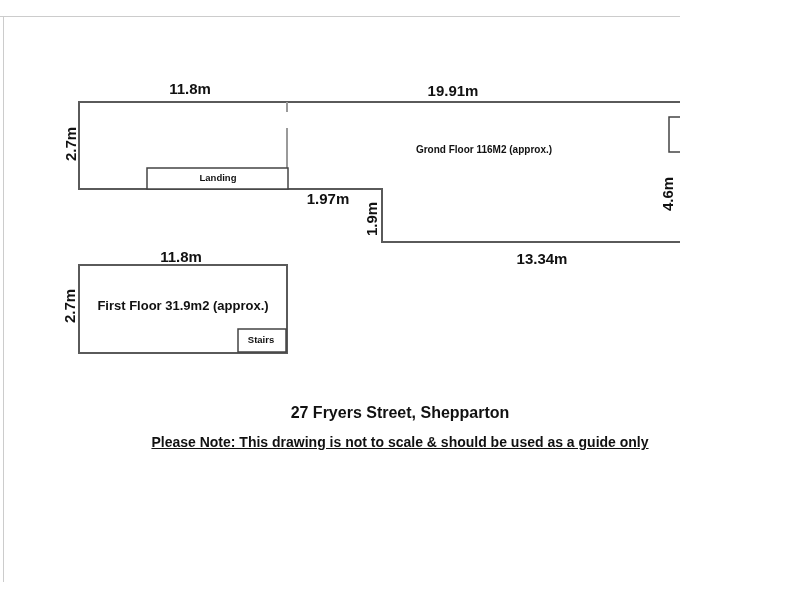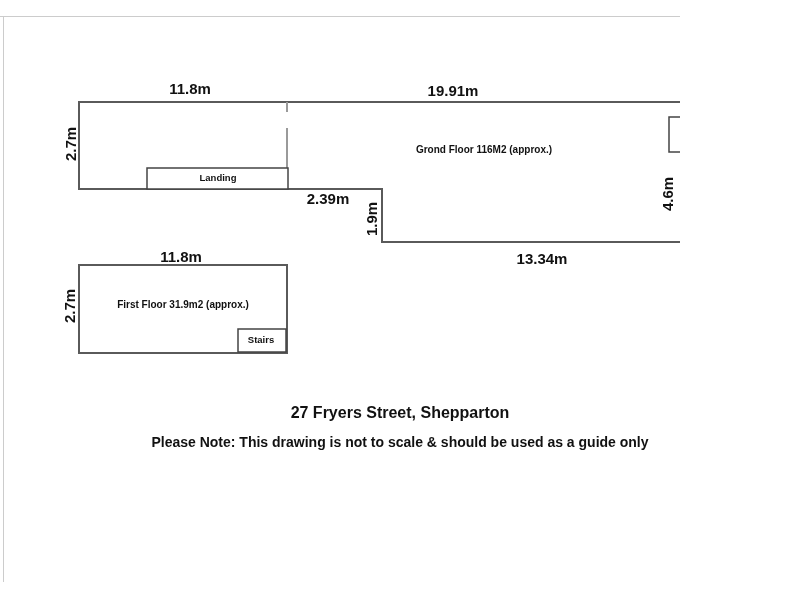--- a/index.html
+++ b/index.html
@@ -15,21 +15,21 @@
     position:absolute;
     color:#111111;
     font-weight:bold;
     white-space:nowrap;
     transform:translate(-50%,-50%);
     line-height:1;
   }
   .lbl.rot{transform:translate(-50%,-50%) rotate(-90deg);}
   .dim{font-size:15px;}
   .area{font-size:10px;margin-left:12px;}
-  .area-sm{font-size:10px;}
+  .area-sm{font-size:13px;}
   .tiny{font-size:9.5px;}
   .street{font-size:15px;}
   .title{font-size:16px;}
   .note{font-size:14px;}
 </style>
 </head>
 <body>
 
 <div id="canvas">
 
@@ -48,31 +48,31 @@
     <rect x="669" y="117" width="16" height="35" fill="#ffffff" stroke="#444444" stroke-width="1.5"></rect>
 
     <rect x="79" y="265" width="208" height="88" fill="none" stroke="#5a5a5a" stroke-width="2"></rect>
 
     <rect x="238" y="329" width="48" height="23" fill="#ffffff" stroke="#444444" stroke-width="1.5"></rect>
   </svg>
 
   <div class="lbl dim" style="left:190px;top:88px;">11.8m</div>
   <div class="lbl dim" style="left:453px;top:90px;">19.91m</div>
   <div class="lbl dim rot" style="left:70px;top:144px;">2.7m</div>
-  <div class="lbl dim" style="left:328px;top:198px;">2.39m</div>
+  <div class="lbl dim" style="left:328px;top:198px;">1.97m</div>
   <div class="lbl dim rot" style="left:371px;top:219px;">1.9m</div>
   <div class="lbl dim" style="left:542px;top:258px;">13.34m</div>
   <div class="lbl dim rot" style="left:667px;top:194px;">4.6m</div>
 
   <div class="lbl area" style="left:472px;top:150px;">Grond Floor 116M2 (approx.)</div>
   <div class="lbl tiny" style="left:218px;top:178px;">Landing</div>
 
   <div class="lbl street rot" style="left:735px;top:173px;">Fryers Street</div>
 
   <div class="lbl dim" style="left:181px;top:256px;">11.8m</div>
   <div class="lbl dim rot" style="left:69px;top:306px;">2.7m</div>
   <div class="lbl area-sm" style="left:183px;top:305px;">First Floor 31.9m2 (approx.)</div>
   <div class="lbl tiny" style="left:261px;top:340px;">Stairs</div>
 
   <div class="lbl title" style="left:400px;top:413px;">27 Fryers Street, Shepparton</div>
-  <div class="lbl note" style="left:400px;top:442px;">Please Note: This drawing is not to scale &amp; should be used as a guide only</div>
+  <div class="lbl note" style="left:400px;top:442px;text-decoration:underline;">Please Note: This drawing is not to scale &amp; should be used as a guide only</div>
 
 </div>
 
 </body></html>

